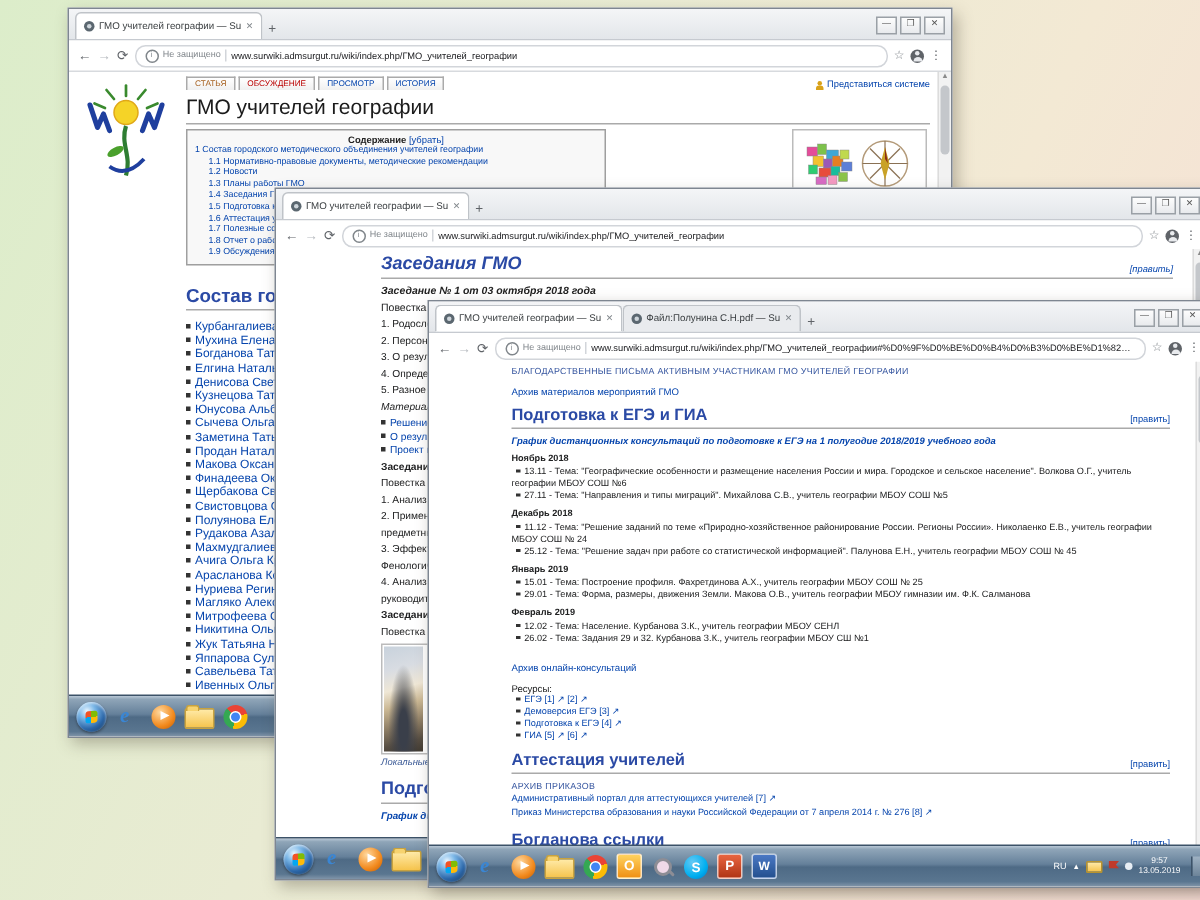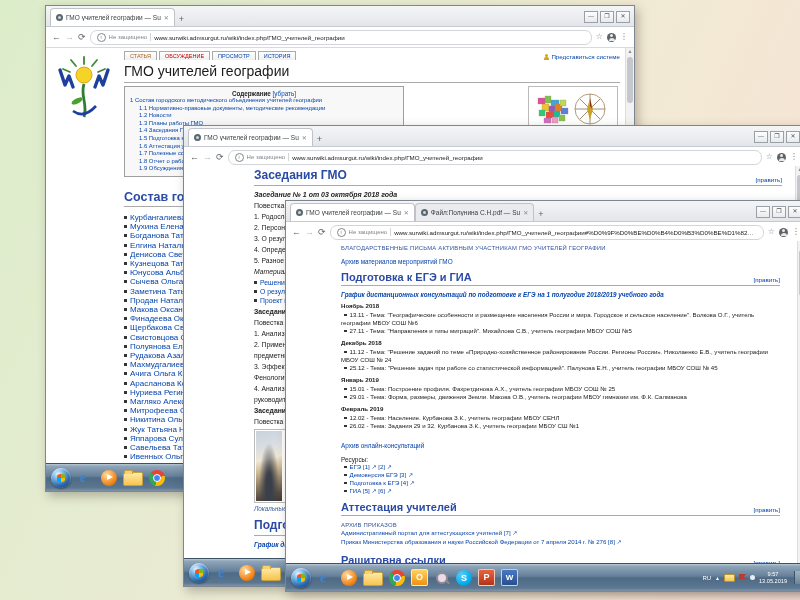--- a/index.html
+++ b/index.html
@@ -73,21 +73,21 @@
   .mapthumb{position:absolute;right:16px;top:38px;width:86px;height:46px;border:1px solid #bbb;background:#fff;padding:1px;}
   .w1-sect{position:absolute;left:78px;top:142px;right:14px;font-size:12.5px;padding-bottom:2px;}
   .members{position:absolute;left:78px;top:165px;width:110px;}
   .members .member{font-size:8px;line-height:9.2px;color:#0645ad;white-space:nowrap;overflow:hidden;}
   .members .member::before{content:'';display:inline-block;width:3px;height:3px;background:#333;margin:0 3px 1px 0;}
   .w1 .scrollbar{right:0;}
   
   .w2{left:183px;top:125px;width:620px;height:460px;z-index:2;}
   .w2 .content{top:40px;bottom:27px;}
   .w2-body{position:absolute;left:70px;top:2px;right:22px;}
-  .w2-h2{font-size:12px;padding-bottom:3px;}
+  .w2-h2{font-size:12px;padding-bottom:3px;font-style:italic;}
   .w2-sub{font-size:7px;font-weight:bold;font-style:italic;color:#222;margin-top:5px;}
   .w2-pov{font-size:7px;color:#202122;margin-top:4px;}
   .s2lines{margin-top:4px;}
   .s2lines .s2line{font-size:6.8px;line-height:8px;margin-bottom:3px;color:#202122;white-space:nowrap;}
   .s2lines .s2line.bold{font-weight:bold;margin-top:3px;}
   .s2lines .s2line.ital{font-style:italic;}
   .s2lines .s2line.bul{margin-bottom:1px;color:#0645ad;}
   .s2lines .s2line.bul::before{content:'';display:inline-block;width:3px;height:3px;background:#333;margin:0 3px 1px 0;}
   .photoframe{width:28px;padding:1px;border:1px solid #bbb;background:#fff;margin:3px 0 2px 0;}
   .photo{width:26px;height:70px;
@@ -466,21 +466,21 @@
         <div class="w3-h2 w-h2" style="margin-top:6px;">
           <span>Аттестация учителей</span>
           <span class="edit-lnk">[править]</span>
         </div>
         <div class="attest-caps">АРХИВ ПРИКАЗОВ</div>
         <div class="attest">
             <div class="li2">Административный портал для аттестующихся учителей [7] ↗</div>
             <div class="li2">Приказ Министерства образования и науки Российской Федерации от 7 апреля 2014 г. № 276 [8] ↗</div>
           </div>
         <div class="w3-h2 w-h2" style="margin-top:8px;">
-          <span>Рашитовна ссылки</span>
+          <span>Богданова ссылки</span>
           <span class="edit-lnk">[править]</span>
         </div>
 
       </div>
       <div class="scrollbar">
         <span class="arr">▲</span>
         <span class="sb-thumb"></span>
         <span class="arr down">▼</span>
       </div>
     </div>

